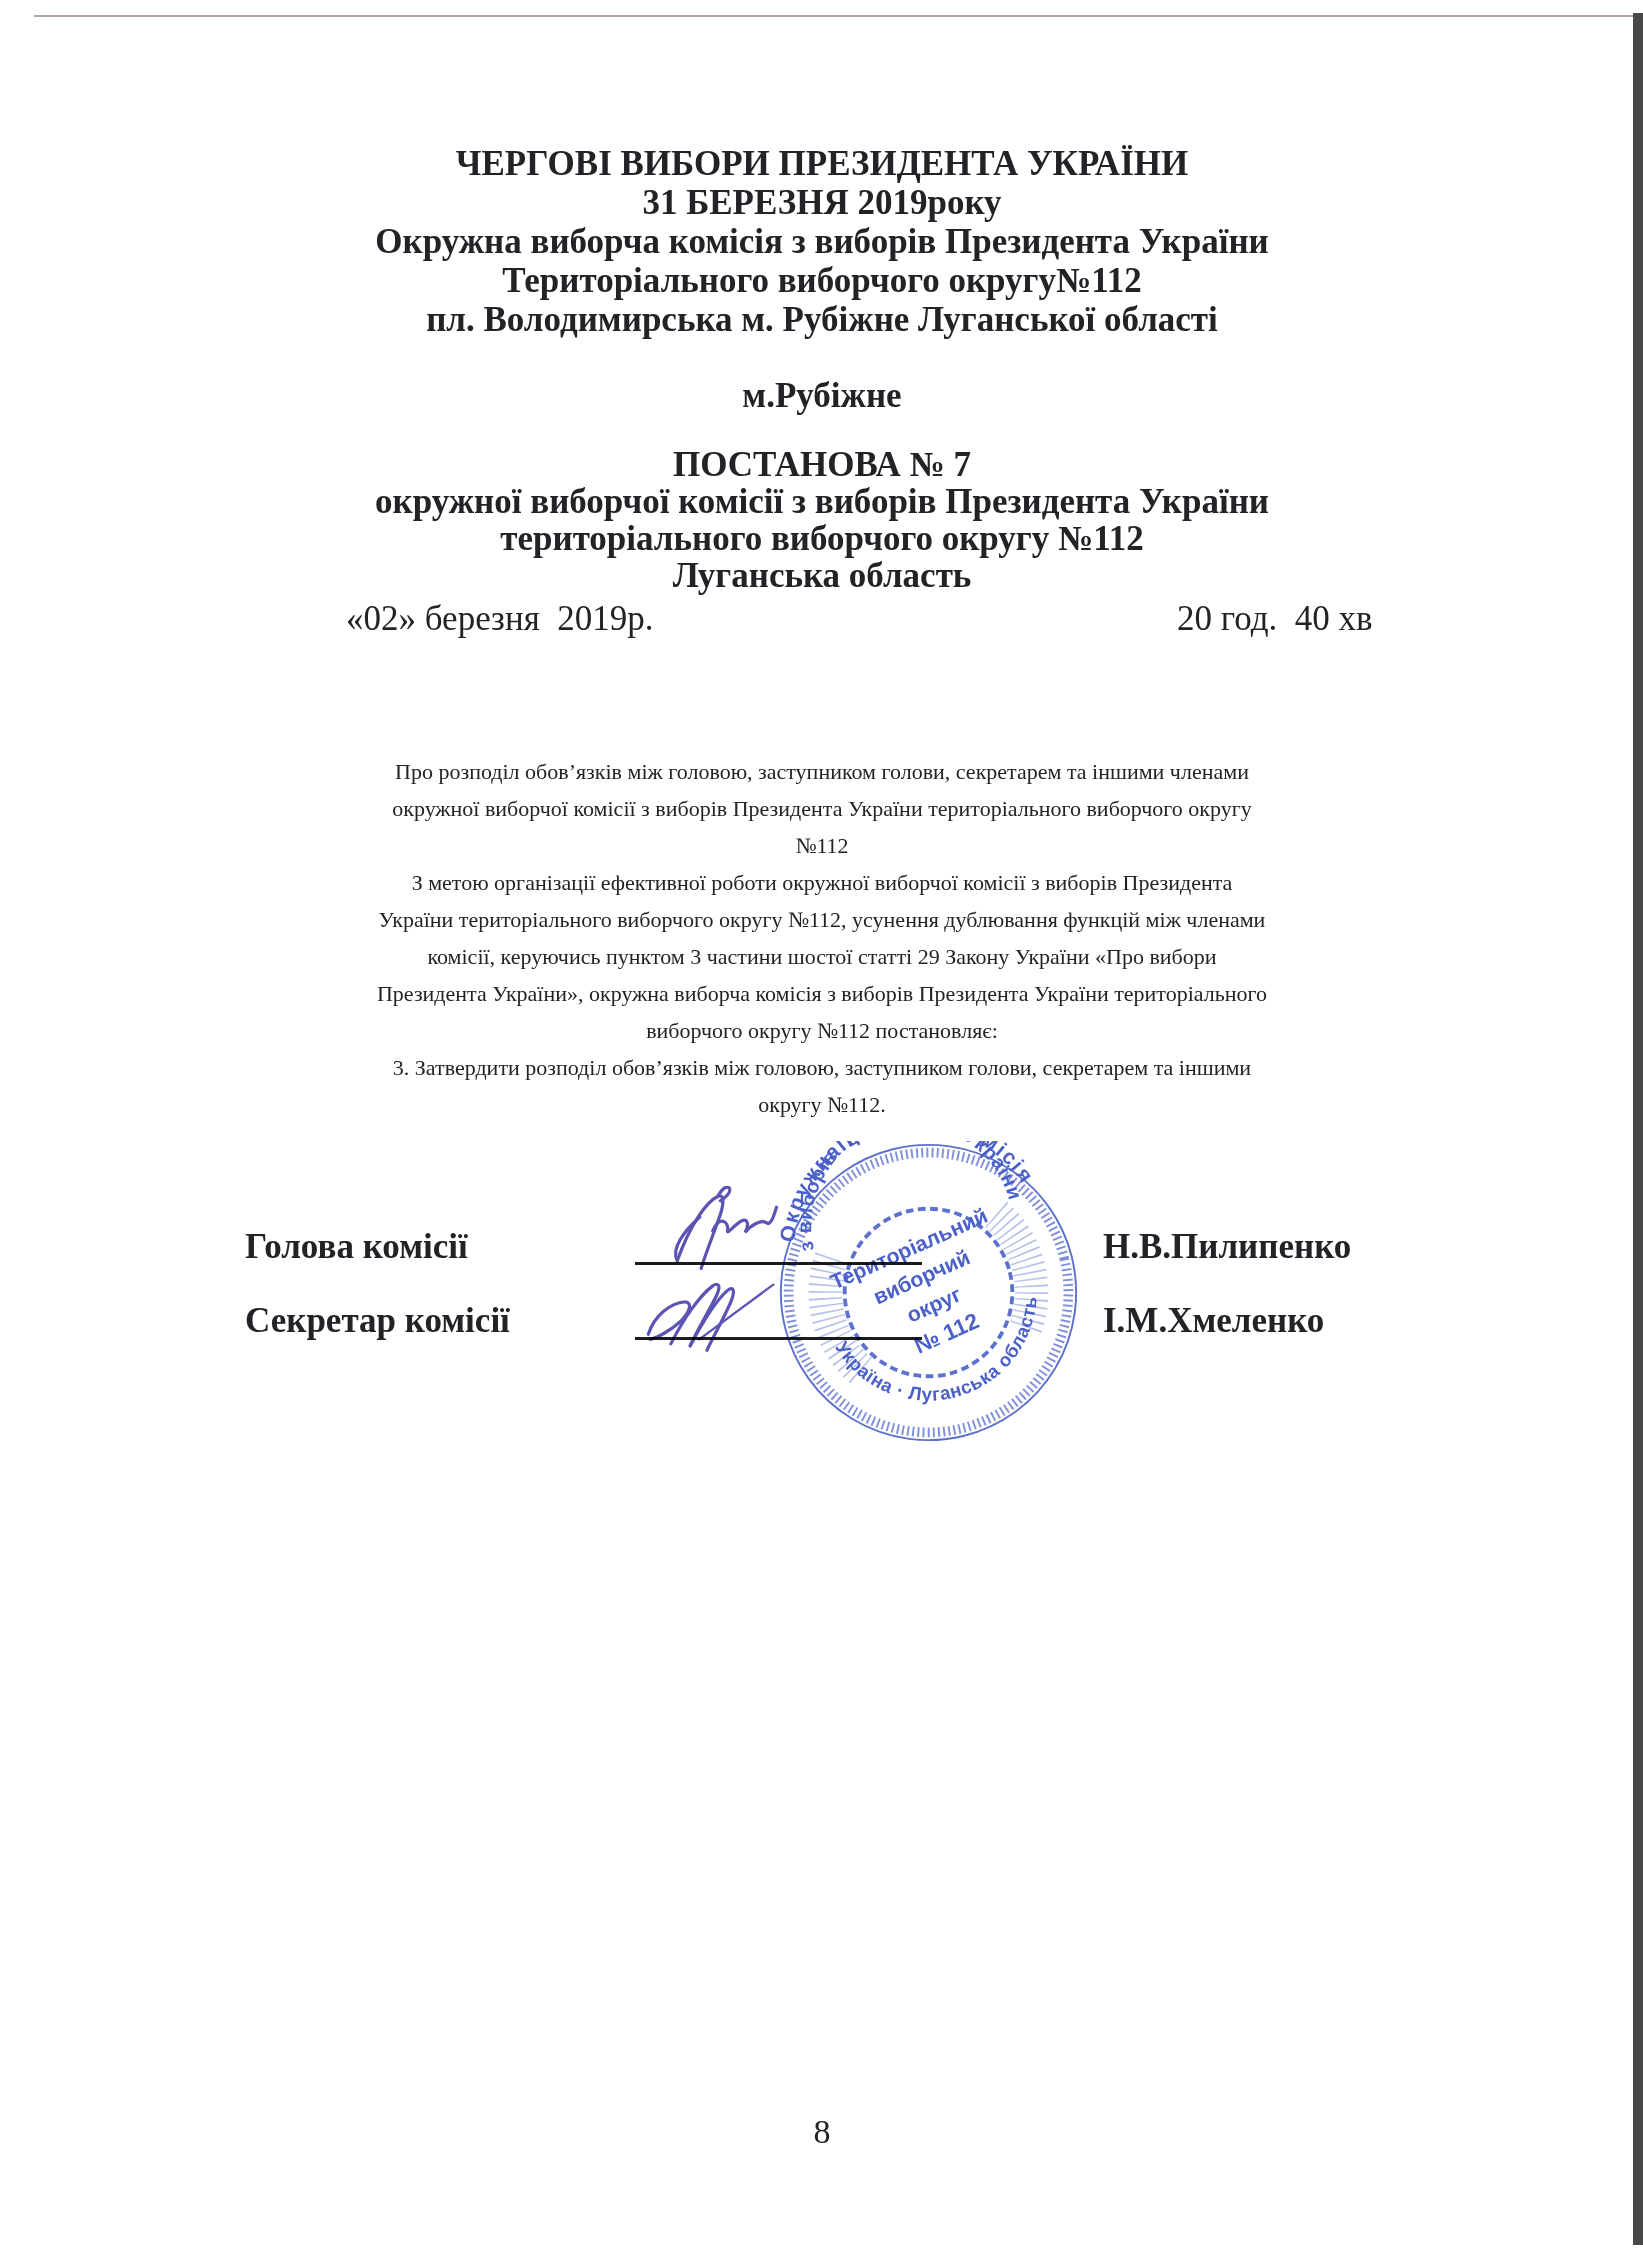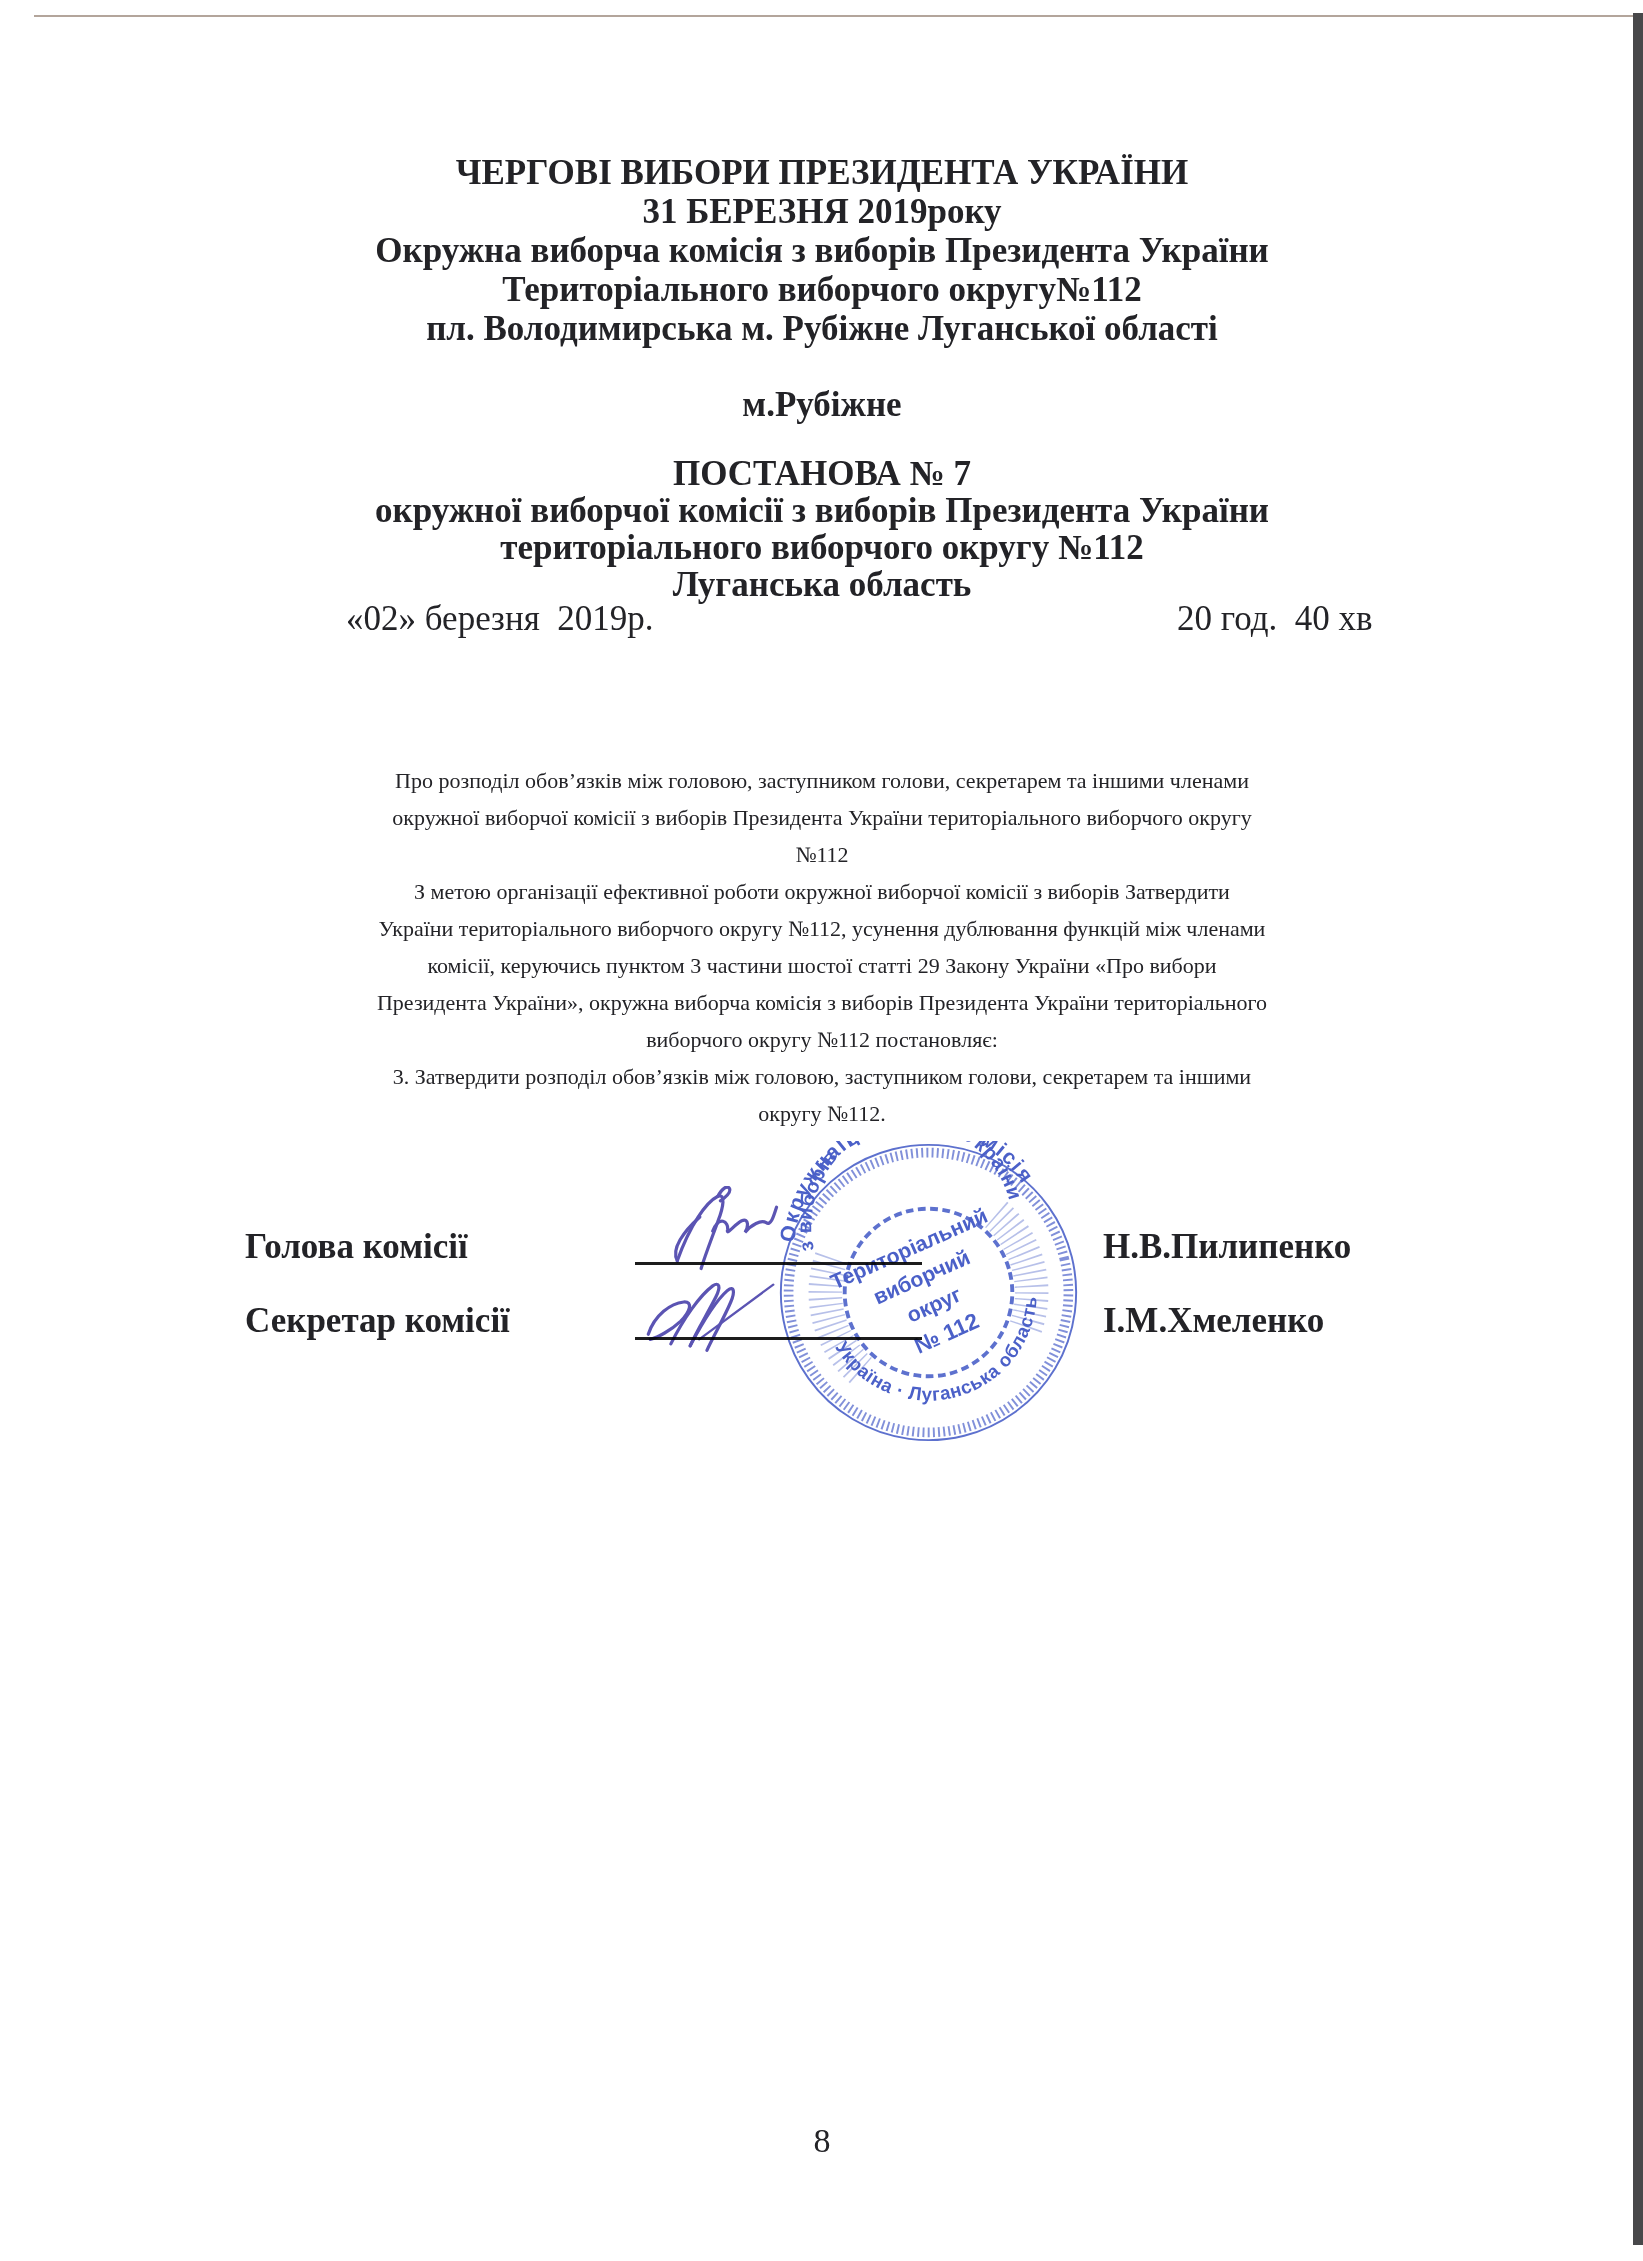--- a/index.html
+++ b/index.html
@@ -5,21 +5,21 @@
   html,body { margin:0; padding:0; background:#888; }
   .page {
     position:relative; width:1644px; height:2261px; background:#ffffff;
     margin:0 auto; overflow:hidden;
     font-family:"Liberation Serif","DejaVu Serif",serif; color:#232327;
   }
   
   .artifact-top { position:absolute; left:34px; top:15px; width:1600px; height:1.9px; background:#b3a59b; }
   .artifact-right { position:absolute; left:1633px; top:13px; width:11px; height:2232px; background:#48484a; }
 
-  .center-block { position:absolute; left:0; width:100%; text-align:center;margin-top:9px; }
+  .center-block { position:absolute; left:0; width:100%; text-align:center; }
   .center-block div { white-space:nowrap; }
 
   .doc-header { top:144px; font-weight:bold; font-size:35px; line-height:39px; }
   .city-line  { top:377px; font-weight:bold; font-size:35px; line-height:37px; }
   .res-title  { top:446px; font-weight:bold; font-size:35px; line-height:37px; }
 
   .date-row { position:absolute; top:599px; left:0; width:100%; height:39px; font-size:35px;margin-left:20px; }
   .doc-date { position:absolute; left:326px;  white-space:pre; }
   .doc-time { position:absolute; left:1157px; white-space:pre; }
 
@@ -69,21 +69,21 @@
 
   <div class="date-row">
     <span class="doc-date">«02» березня  2019р.</span>
     <span class="doc-time">20 год.  40 хв</span>
   </div>
 
   <section class="center-block body-text">
     <div>Про розподіл обов’язків між головою, заступником голови, секретарем та іншими членами</div>
     <div>окружної виборчої комісії з виборів Президента України територіального виборчого округу</div>
     <div>№112</div>
-    <div>З метою організації ефективної роботи окружної виборчої комісії з виборів Затвердити</div>
+    <div>З метою організації ефективної роботи окружної виборчої комісії з виборів Президента</div>
     <div>України територіального виборчого округу №112, усунення дублювання функцій між членами</div>
     <div>комісії, керуючись пунктом 3 частини шостої статті 29 Закону України «Про вибори</div>
     <div>Президента України», окружна виборча комісія з виборів Президента України територіального</div>
     <div>виборчого округу №112 постановляє:</div>
     <div>3. Затвердити розподіл обов’язків між головою, заступником голови, секретарем та іншими</div>
     <div>округу №112.</div>
   </section>
 
   <span class="sig-role role-1">Голова комісії</span>
   <div class="sig-line line-1"></div>

